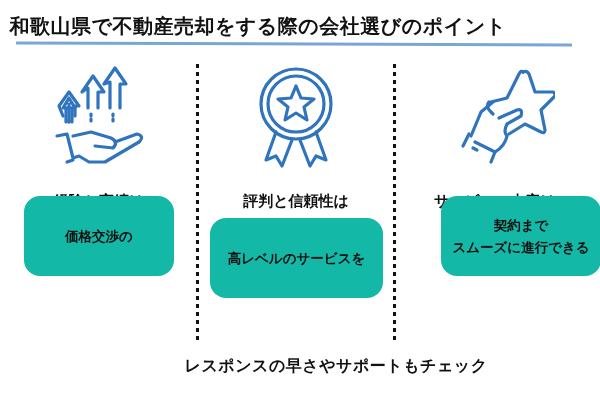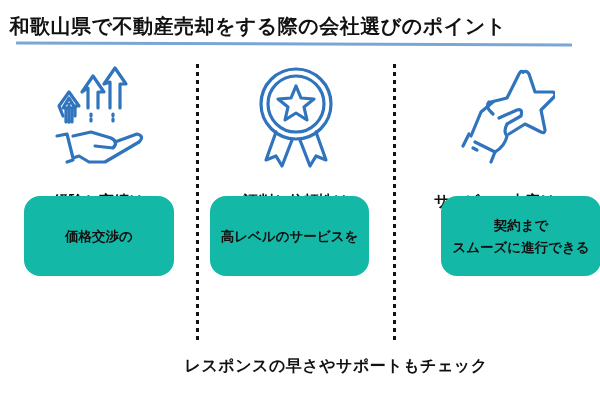--- a/index.html
+++ b/index.html
@@ -63,21 +63,21 @@
     <circle class="s" cx="50" cy="42" r="28"></circle>
     <path class="s" d="M50 24 L55 36 L68 37 L58 45 L61 58 L50 51 L39 58 L42 45 L32 37 L45 36 Z"></path>
     <path class="s" d="M30 70 L20 98 L30 94 L36 104 L46 78"></path>
     <path class="s" d="M70 70 L80 98 L70 94 L64 104 L54 78"></path>
   </svg>
   <div class="label">
     <span>評判と信頼性は</span>
     <span>期待できるか</span>
   </div>
 </div>
-<div class="box" style="left:210px; width:159px;">
+<div class="box" style="left:210px; width:173px;margin-top:22px;">
   <span>高レベルのサービスを</span>
 </div>
 
 <div class="col" style="left:400px;">
   <svg class="icon" viewBox="0 0 100 120" style="width:120px;">
     <path class="s" d="M78 10 Q82 8 84 12 L90 30 L108 30 Q112 32 108 36 L96 48 L100 68 Q100 72 96 70 L80 62 L64 72"></path>
     <path class="s" d="M46 40 L62 36 L74 12 Q76 8 78 10"></path>
     <path class="s" d="M44 40 Q40 44 46 50 L48 52"></path>
     <path class="s" d="M54 56 L72 48 Q78 46 76 54 L62 62 Q58 70 62 74 Q60 84 50 90 L30 80"></path>
     <path class="s" d="M48 40 L36 50 L26 74"></path>

